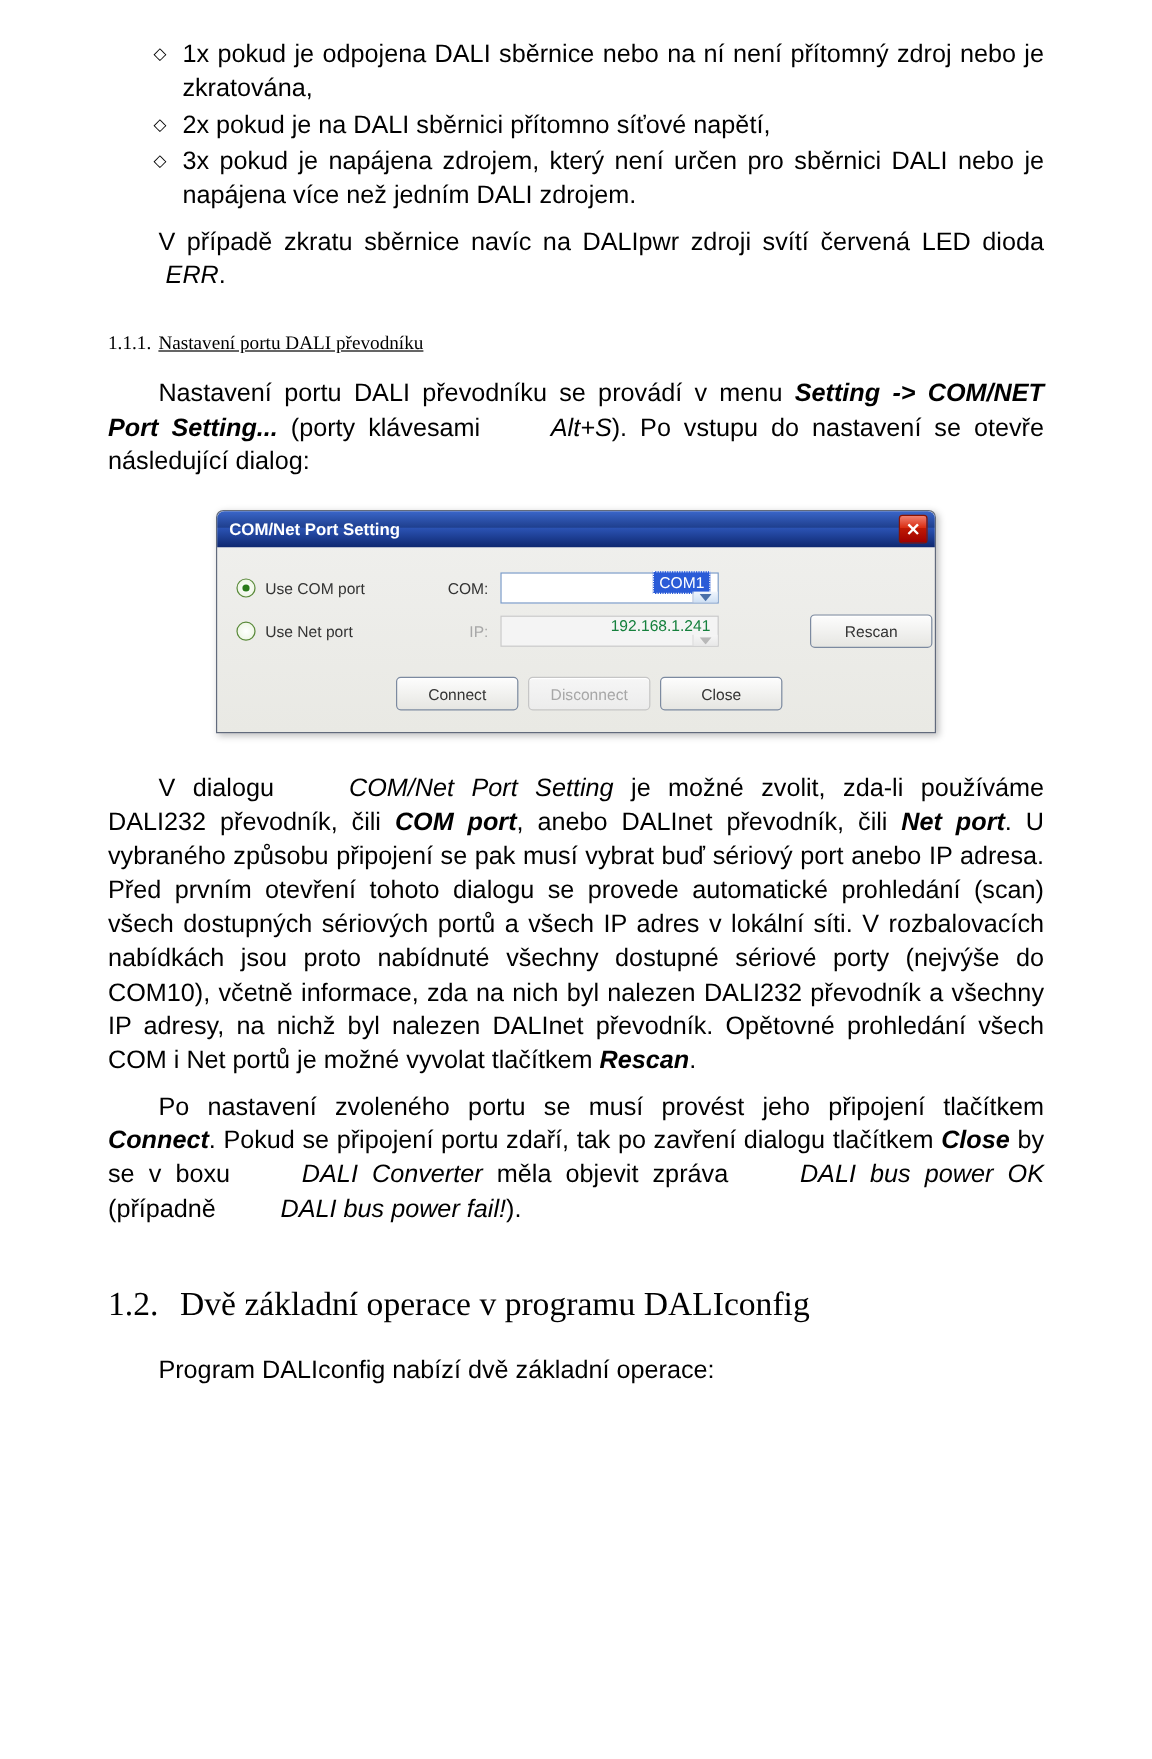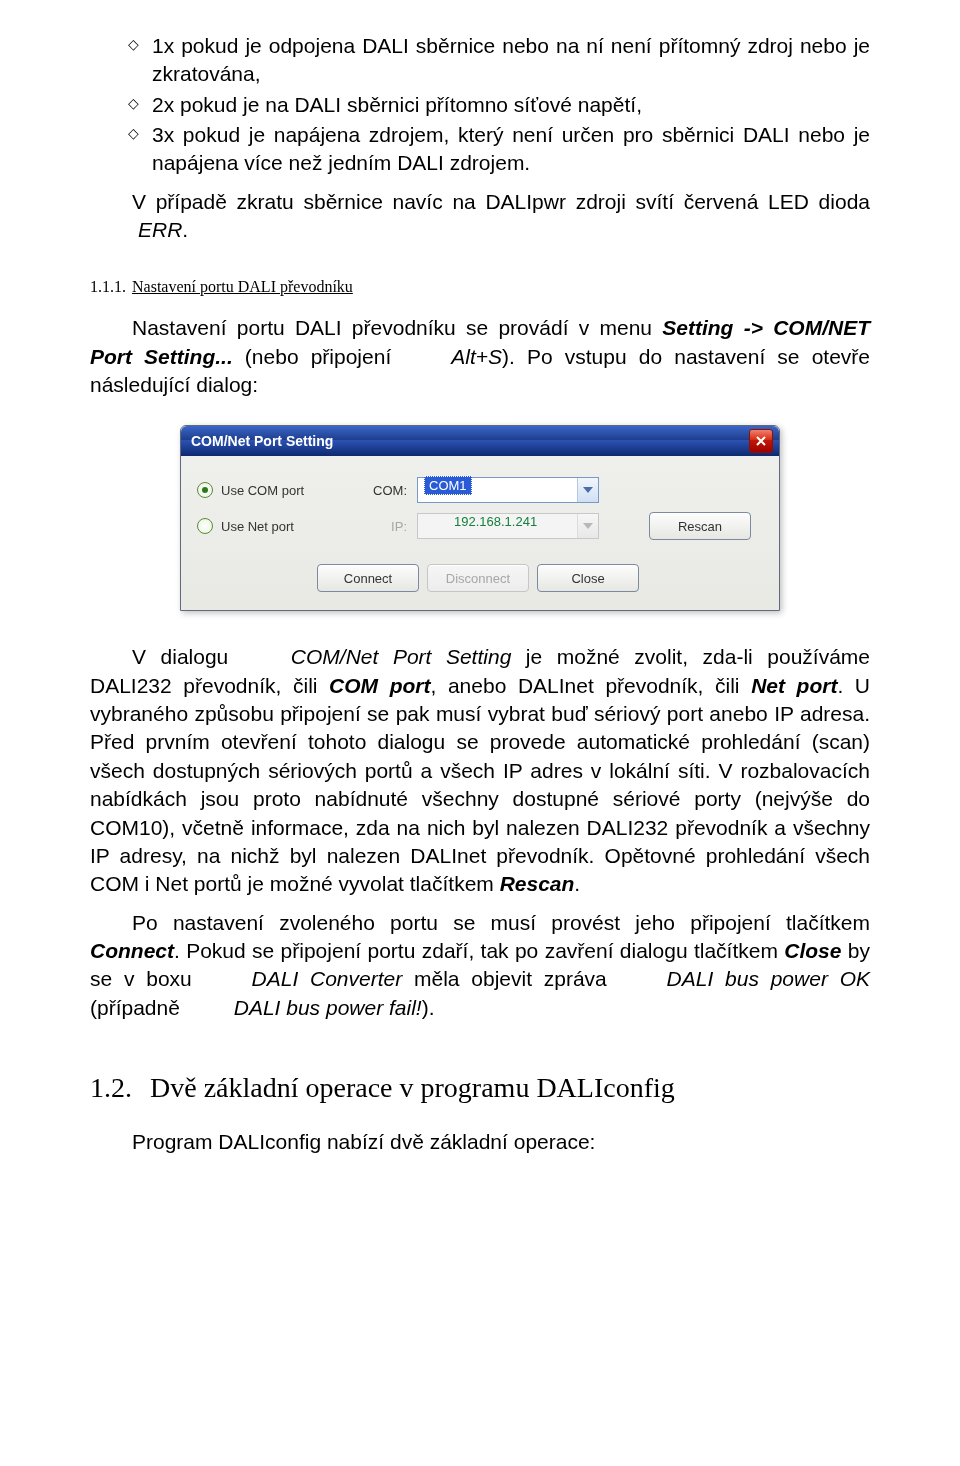--- a/index.html
+++ b/index.html
@@ -87,21 +87,21 @@
   .closebtn {
     width: 22px; height: 22px;
     border-radius: 3px;
     background: linear-gradient(#f08070, #d92b10 45%, #bf1a05 46%, #a00000);
     border: 1px solid #8a1300;
     display: flex; align-items: center; justify-content: center;
     color: #fff; font-weight: bold; font-size: 14px;
     cursor: default;
   }
   .dlg-body {
-    padding: 16px 28px 18px 16px;
+    padding: 16px 2px 18px 16px;
   }
   .row {
     display: flex;
     align-items: center;
     height: 36px;
   }
   .radio-cell {
     width: 150px;
     display: flex; align-items: center; gap: 8px;
   }
@@ -115,22 +115,23 @@
     content: "";
     width: 6px; height: 6px; border-radius: 50%;
     background: #2a7a1a;
   }
   .lbl-cell { width: 60px; text-align: right; padding-right: 10px; }
   .disabled { color: #a7a7a7; }
   .combo {
     width: 180px; height: 24px;
     border: 1px solid #7a9ac6;
     background: #fff;
-    display: flex; align-items: flex-start;
+    display: flex; align-items: flex-end;
     position: relative;
+    flex-direction: column;
   }
   .combo .val { flex: 1; padding: 0 6px; font-family: Tahoma, sans-serif; font-size: 13px; }
   .combo .sel { background: #2a5bd7; color: #fff; padding: 1px 4px; border: 1px dotted #fff; }
   .combo .arrow {
     width: 20px; height: 100%;
     border-left: 1px solid #b8c6de;
     background: linear-gradient(#f2f6fc, #cfe0f4);
     display: flex; align-items: center; justify-content: center;
   }
   .combo .arrow svg { width: 10px; height: 6px; }
@@ -183,21 +184,21 @@
 
   <p class="body-text indent-first">
     <span>V případě zkratu sběrnice navíc na DALIpwr zdroji svítí červená LED dioda </span><span class="italic">ERR</span><span>.</span>
   </p>
 
   <div class="heading-111">
     <span class="num">1.1.1.</span><span class="title">Nastavení portu DALI převodníku</span>
   </div>
 
   <p class="body-text indent-first">
-    <span>Nastavení portu DALI převodníku se provádí v menu </span><span class="bolditalic">Setting -&gt; COM/NET Port Setting...</span><span> (nebo připojení  </span><span class="italic">Alt+S</span><span>). Po vstupu do nastavení se otevře následující dialog:</span>
+    <span>Nastavení portu DALI převodníku se provádí v menu </span><span class="bolditalic">Setting -&gt; COM/NET Port Setting...</span><span> (porty klávesami  </span><span class="italic">Alt+S</span><span>). Po vstupu do nastavení se otevře následující dialog:</span>
   </p>
 
   <div class="dialog-wrap">
     <div class="dlg">
       <div class="titlebar">
         <span class="title-text">COM/Net Port Setting</span>
         <div class="closebtn">
           <span>
             <svg viewBox="0 0 10 10" width="10" height="10">
                 <path d="M1 1 L9 9 M9 1 L1 9" stroke="#fff" stroke-width="2" fill="none"></path>

